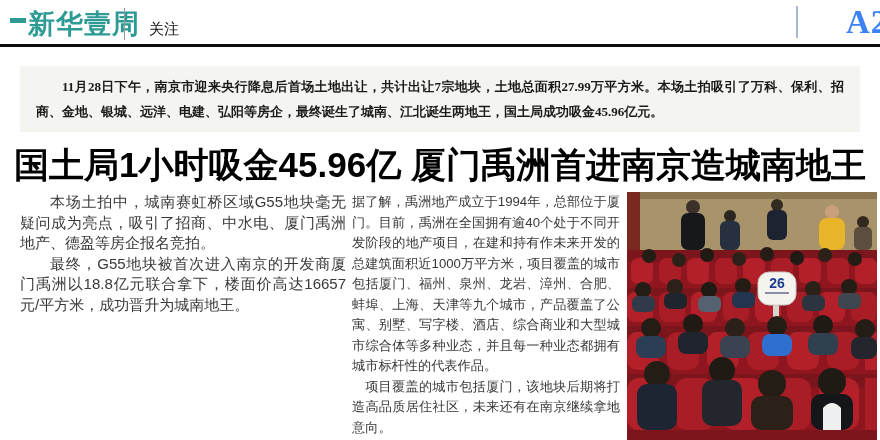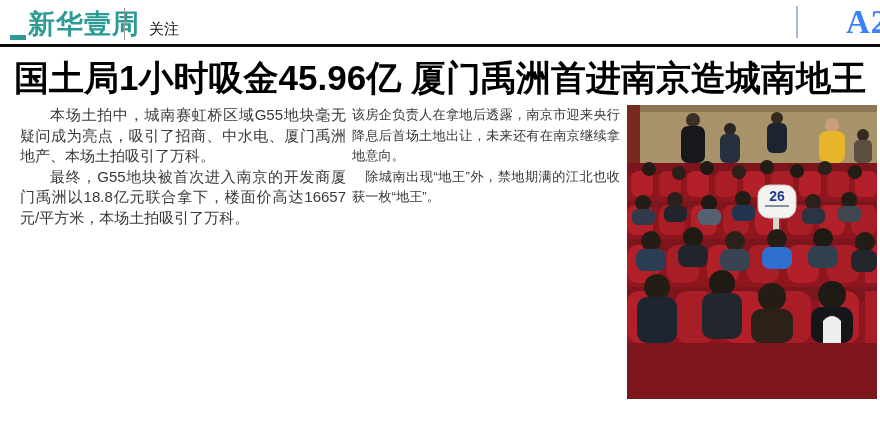--- a/index.html
+++ b/index.html
@@ -2,21 +2,21 @@
 <html><head>
 <meta charset="utf-8">
 <style>
   html,body{margin:0;padding:0;background:#ffffff;}
   body{width:880px;height:440px;overflow:hidden;font-family:"Liberation Sans","DejaVu Sans",sans-serif;}
   .page{position:relative;width:880px;height:440px;background:#ffffff;}
 
   
   .masthead{position:relative;height:45px;}
   .masthead-rule{position:absolute;left:0;right:0;top:44px;height:3px;background:#0b0b0b;}
-  .brand{position:absolute;left:10px;top:8px;display:flex;align-items:flex-end;}
+  .brand{position:absolute;left:10px;top:8px;display:flex;align-items:flex-start;}
   .brand-dash{width:16px;height:5px;background:#2d9a94;margin-right:2px;margin-top:10px;}
   .brand-text{font-family:"Liberation Serif","DejaVu Serif",serif;font-weight:bold;font-size:27px;color:#2d9a94;letter-spacing:1px;line-height:32px;}
   .section-divider{position:absolute;left:124px;top:8px;width:1px;height:32px;background:#9a9a9a;}
   .section-label{position:absolute;left:134px;top:20px;font-size:15px;font-weight:normal;color:#111;padding-left:15px;}
   .pageno-divider{position:absolute;left:796px;top:6px;width:2px;height:32px;background:#a8b8d6;}
   .page-number{position:absolute;left:808px;top:4px;font-family:"Liberation Serif","DejaVu Serif",serif;font-weight:bold;font-size:33px;color:#3b82f6;letter-spacing:1px;margin-left:38px;}
 
   
   .summary-box{margin:21px 20px 0 20px;background:#f4f4f1;padding:8px 16px;}
   .summary-text{font-family:"Liberation Serif","DejaVu Serif",serif;font-weight:bold;font-size:13px;line-height:25px;color:#1a1a1a;text-align:justify;text-indent:2em;margin:0;}
@@ -46,30 +46,34 @@
       <span class="brand-dash"></span>
       <span class="brand-text">新华壹周</span>
     </div>
     <div class="section-divider"></div>
     <div class="section-label">关注</div>
     <div class="pageno-divider"></div>
     <div class="page-number">A2</div>
     <div class="masthead-rule"></div>
   </div>
 
+  <div class="summary-box">
+    <p class="summary-text">11月28日下午，南京市迎来央行降息后首场土地出让，共计出让7宗地块，土地总面积27.99万平方米。本场土拍吸引了万科、保利、招商、金地、银城、远洋、电建、弘阳等房企，最终诞生了城南、江北诞生两地王，国土局成功吸金45.96亿元。</p>
+  </div>
 
   <h1 class="headline">国土局1小时吸金45.96亿 厦门禹洲首进南京造城南地王</h1>
 
   <div class="content">
     <div class="col col1">
-        <p>本场土拍中，城南赛虹桥区域G55地块毫无疑问成为亮点，吸引了招商、中水电、厦门禹洲地产、本场土拍吸引了万科。</p>
-        <p>最终，G55地块被首次进入南京的开发商厦门禹洲以18.8亿元联合拿下，楼面价高达16657元/平方米，本场土拍吸引了万科。</p>
+        <p>本场土拍中，城南赛虹桥区域G55地块毫无疑问成为亮点，吸引了招商、中水电、厦门禹洲地产、德盈等房企报名竞拍。</p>
+        <p>最终，G55地块被首次进入南京的开发商厦门禹洲以18.8亿元联合拿下，楼面价高达16657元/平方米，成功晋升为城南地王。</p>
       </div>
     <div class="col col2">
-        <p>该房企负责人在拿地后透露，南京市迎来央行降息后首场土地出让，未来还有在南京继续拿地意向。</p>
+        <p>据了解，禹洲地产成立于1994年，总部位于厦门。目前，禹洲在全国拥有逾40个处于不同开发阶段的地产项目，在建和持有作未来开发的总建筑面积近1000万平方米，项目覆盖的城市包括厦门、福州、泉州、龙岩、漳州、合肥、蚌埠、上海、天津等九个城市，产品覆盖了公寓、别墅、写字楼、酒店、综合商业和大型城市综合体等多种业态，并且每一种业态都拥有城市标杆性的代表作品。</p>
+        <p>项目覆盖的城市包括厦门，该地块后期将打造高品质居住社区，未来还有在南京继续拿地意向。</p>
         <p>除城南出现“地王”外，禁地期满的江北也收获一枚“地王”。</p>
       </div>
 
     <div class="photo">
       <svg width="250" height="238" viewBox="0 0 250 238" xmlns="http://www.w3.org/2000/svg">
 
         <rect x="0" y="0" width="250" height="238" fill="#7d151c"></rect>
 
         <rect x="0" y="0" width="250" height="58" fill="#a9936b"></rect>
         <rect x="0" y="0" width="250" height="7" fill="#8a7752"></rect>

